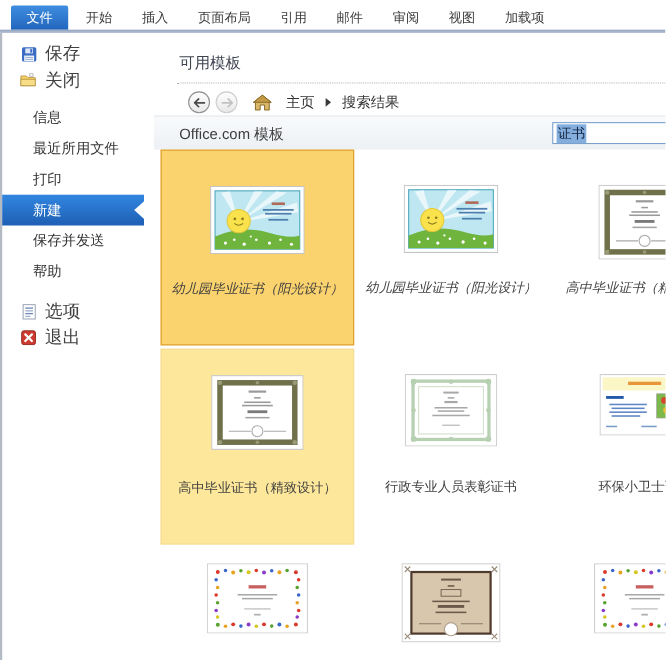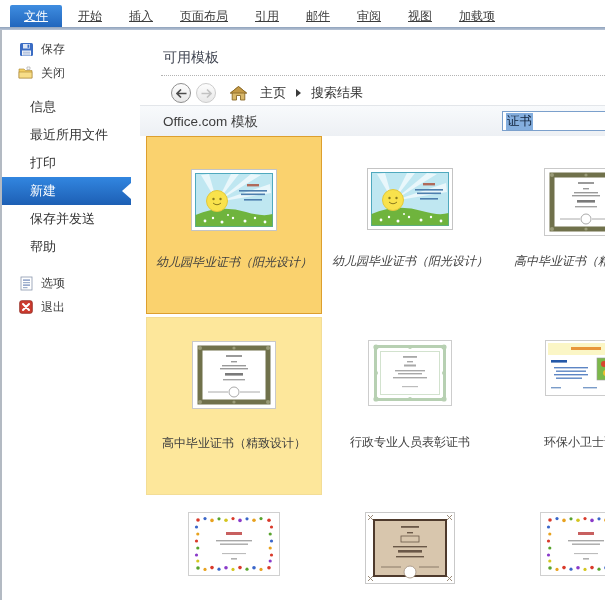--- a/index.html
+++ b/index.html
@@ -1,26 +1,26 @@
 <!DOCTYPE html>
 <html><head>
 <meta charset="utf-8">
 <style>
   html,body{margin:0;padding:0;}
   body{width:605px;height:600px;position:relative;overflow:hidden;background:#fff;
        font-family:"Liberation Sans","DejaVu Sans",sans-serif;color:#333;}
   
   .tabbar{position:absolute;top:0;left:0;width:605px;height:27px;background:#ffffff;display:flex;align-items:flex-end;}
-  .tab{height:22px;line-height:22px;padding:0 11px;margin-right:5px;font-size:12px;color:#3c3c3c;cursor:default;text-decoration:underline;}
+  .tab{height:22px;line-height:22px;padding:0 11px;margin-right:5px;font-size:12px;color:#3c3c3c;cursor:default;}
   .tab.file{background:linear-gradient(#3f8de0,#2166bd);color:#fff;border-radius:2px 2px 0 0;margin-left:10px;padding:0 14px;}
   .tabline{position:absolute;top:27px;left:0;width:605px;height:3px;background:linear-gradient(#8fa2bc,#b9c5d6);}
   .tabfade{position:absolute;top:30px;left:0;width:605px;height:14px;background:linear-gradient(#e9edf2,#ffffff);}
   
   .sidebar{position:absolute;top:30px;left:0;width:131px;height:570px;background:#fff;border-left:2px solid #b3bac3;box-sizing:border-box;padding-top:7px;}
-  .cmd-item{height:24px;display:flex;align-items:center;padding-left:16px;font-size:12px;color:#404040;}
+  .cmd-item{height:24px;display:flex;align-items:center;padding-left:16px;font-size:16px;color:#404040;}
   .cmd-item .ico{width:16px;height:16px;margin-right:7px;display:inline-flex;align-items:center;justify-content:center;}
   .menu-group{margin-top:8px;}
   .menu-item{height:28px;line-height:28px;padding-left:28px;font-size:13px;color:#333;position:relative;}
   .menu-item.selected{background:linear-gradient(#3286e0,#1d5fb4);color:#fff;}
   .menu-item.selected::after{content:"";position:absolute;right:0;top:50%;margin-top:-8px;width:0;height:0;
       border-right:9px solid #ffffff;border-top:8px solid transparent;border-bottom:8px solid transparent;}
   .bottom-cmds{margin-top:10px;}
   
   .main{position:absolute;top:30px;left:131px;width:474px;height:570px;background:#fff;}
   .page-title{position:absolute;left:32px;top:19px;font-size:14px;color:#3e4350;}

